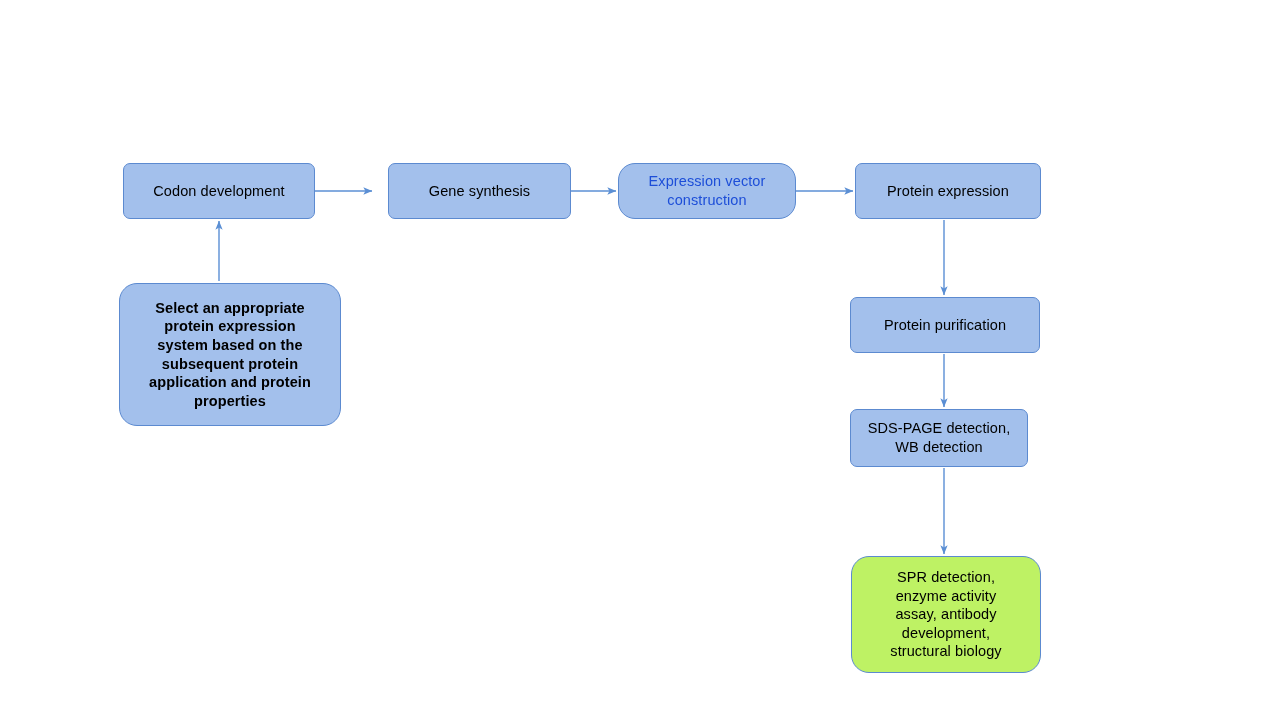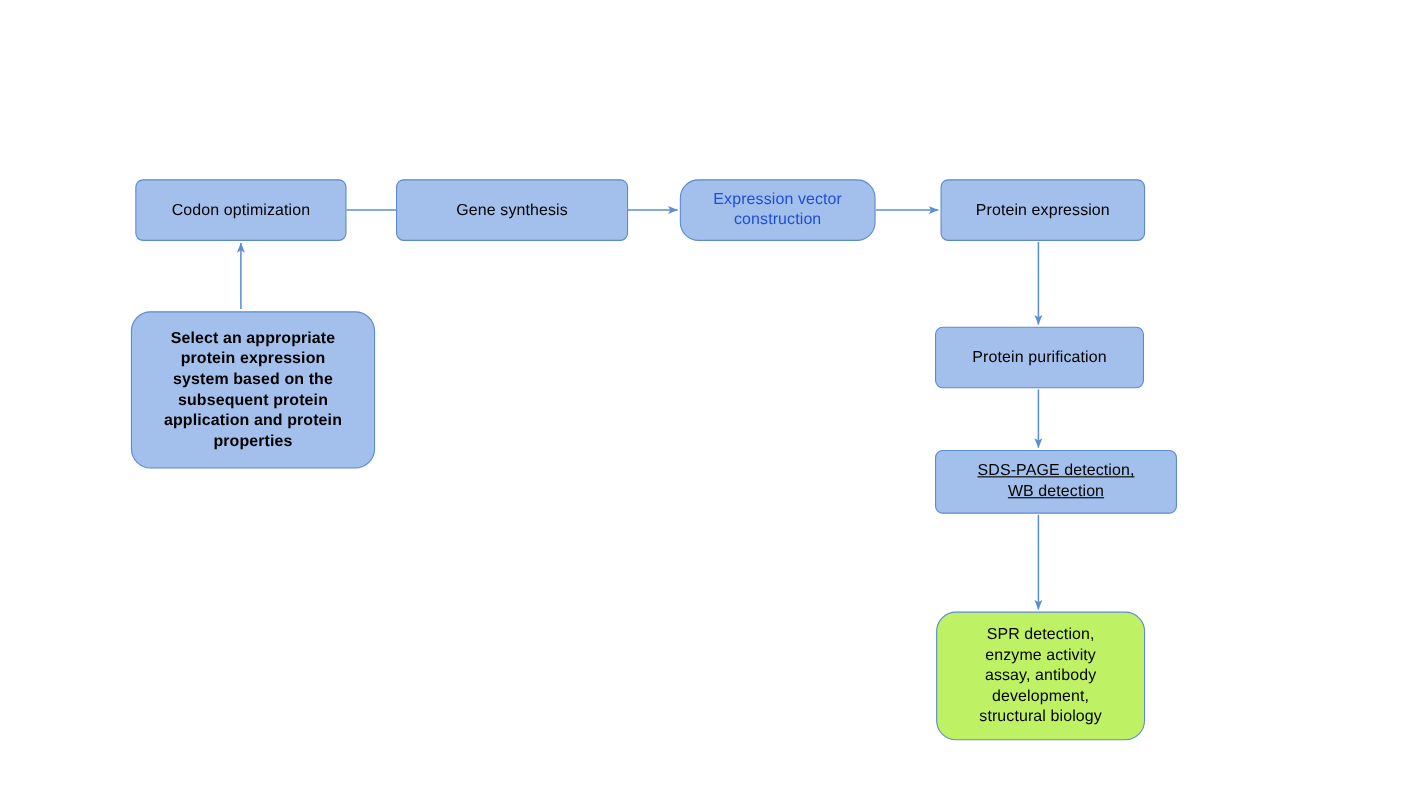--- a/index.html
+++ b/index.html
@@ -67,33 +67,33 @@
         <line x1="315" y1="191" x2="372" y2="191" stroke="#5B8FD4" stroke-width="1.4" marker-end="url(#arrowhead)"></line>
         <line x1="557" y1="191" x2="616" y2="191" stroke="#5B8FD4" stroke-width="1.4" marker-end="url(#arrowhead)"></line>
         <line x1="796" y1="191" x2="853" y2="191" stroke="#5B8FD4" stroke-width="1.4" marker-end="url(#arrowhead)"></line>
         <line x1="219" y1="281" x2="219" y2="221" stroke="#5B8FD4" stroke-width="1.4" marker-end="url(#arrowhead)"></line>
         <line x1="944" y1="220" x2="944" y2="295" stroke="#5B8FD4" stroke-width="1.4" marker-end="url(#arrowhead)"></line>
         <line x1="944" y1="354" x2="944" y2="407" stroke="#5B8FD4" stroke-width="1.4" marker-end="url(#arrowhead)"></line>
         <line x1="944" y1="468" x2="944" y2="554" stroke="#5B8FD4" stroke-width="1.4" marker-end="url(#arrowhead)"></line>
       </g>
   </svg>
   <div id="node-layer">
-      <div class="node r-small" style="left: 123px; top: 163px; width: 192px; height: 56px; background: rgb(163, 192, 236); border-color: rgb(92, 138, 208); color: rgb(0, 0, 0);"><span class="node-label">Codon optimization</span></div>
-      <div class="node r-small" style="left: 360px; top: 163px; width: 211px; height: 56px; background: rgb(163, 192, 236); border-color: rgb(92, 138, 208); color: rgb(0, 0, 0);"><span class="node-label">Gene synthesis</span></div>
+      <div class="node r-small" style="left: 123px; top: 163px; width: 192px; height: 56px; background: rgb(163, 192, 236); border-color: rgb(92, 138, 208); color: rgb(0, 0, 0);"><span class="node-label">Codon development</span></div>
+      <div class="node r-small" style="left: 388px; top: 163px; width: 183px; height: 56px; background: rgb(163, 192, 236); border-color: rgb(92, 138, 208); color: rgb(0, 0, 0);"><span class="node-label">Gene synthesis</span></div>
       <div class="node r-small" style="left: 618px; top: 163px; width: 178px; height: 56px; background: rgb(163, 192, 236); border-color: rgb(92, 138, 208); color: #1d4ed8; border-radius: 17px;"><span class="node-label">Expression vector
 construction</span></div>
       <div class="node r-small" style="left: 855px; top: 163px; width: 186px; height: 56px; background: rgb(163, 192, 236); border-color: rgb(92, 138, 208); color: rgb(0, 0, 0);"><span class="node-label">Protein expression</span></div>
       <div class="node r-large" style="left: 119px; top: 283px; width: 222px; height: 143px; background: rgb(163, 192, 236); border-color: rgb(92, 138, 208); color: rgb(0, 0, 0); font-weight: bold;"><span class="node-label">Select an appropriate
 protein expression
 system based on the
 subsequent protein
 application and protein
 properties</span></div>
       <div class="node r-small" style="left: 850px; top: 297px; width: 190px; height: 56px; background: rgb(163, 192, 236); border-color: rgb(92, 138, 208); color: rgb(0, 0, 0); justify-content: flex-end;"><span class="node-label">Protein purification</span></div>
-      <div class="node r-small" style="left: 850px; top: 409px; width: 220px; height: 58px; background: rgb(163, 192, 236); border-color: rgb(92, 138, 208); color: rgb(0, 0, 0); text-decoration: underline;"><span class="node-label">SDS-PAGE detection,
+      <div class="node r-small" style="left: 850px; top: 409px; width: 178px; height: 58px; background: rgb(163, 192, 236); border-color: rgb(92, 138, 208); color: rgb(0, 0, 0);"><span class="node-label">SDS-PAGE detection,
 WB detection</span></div>
       <div class="node r-large" style="left: 851px; top: 556px; width: 190px; height: 117px; background: #bef264; border-color: rgb(92, 138, 208); color: rgb(0, 0, 0);"><span class="node-label">SPR detection,
 enzyme activity
 assay, antibody
 development,
 structural biology</span></div>
     </div>
 </div>
 
 </body></html>

